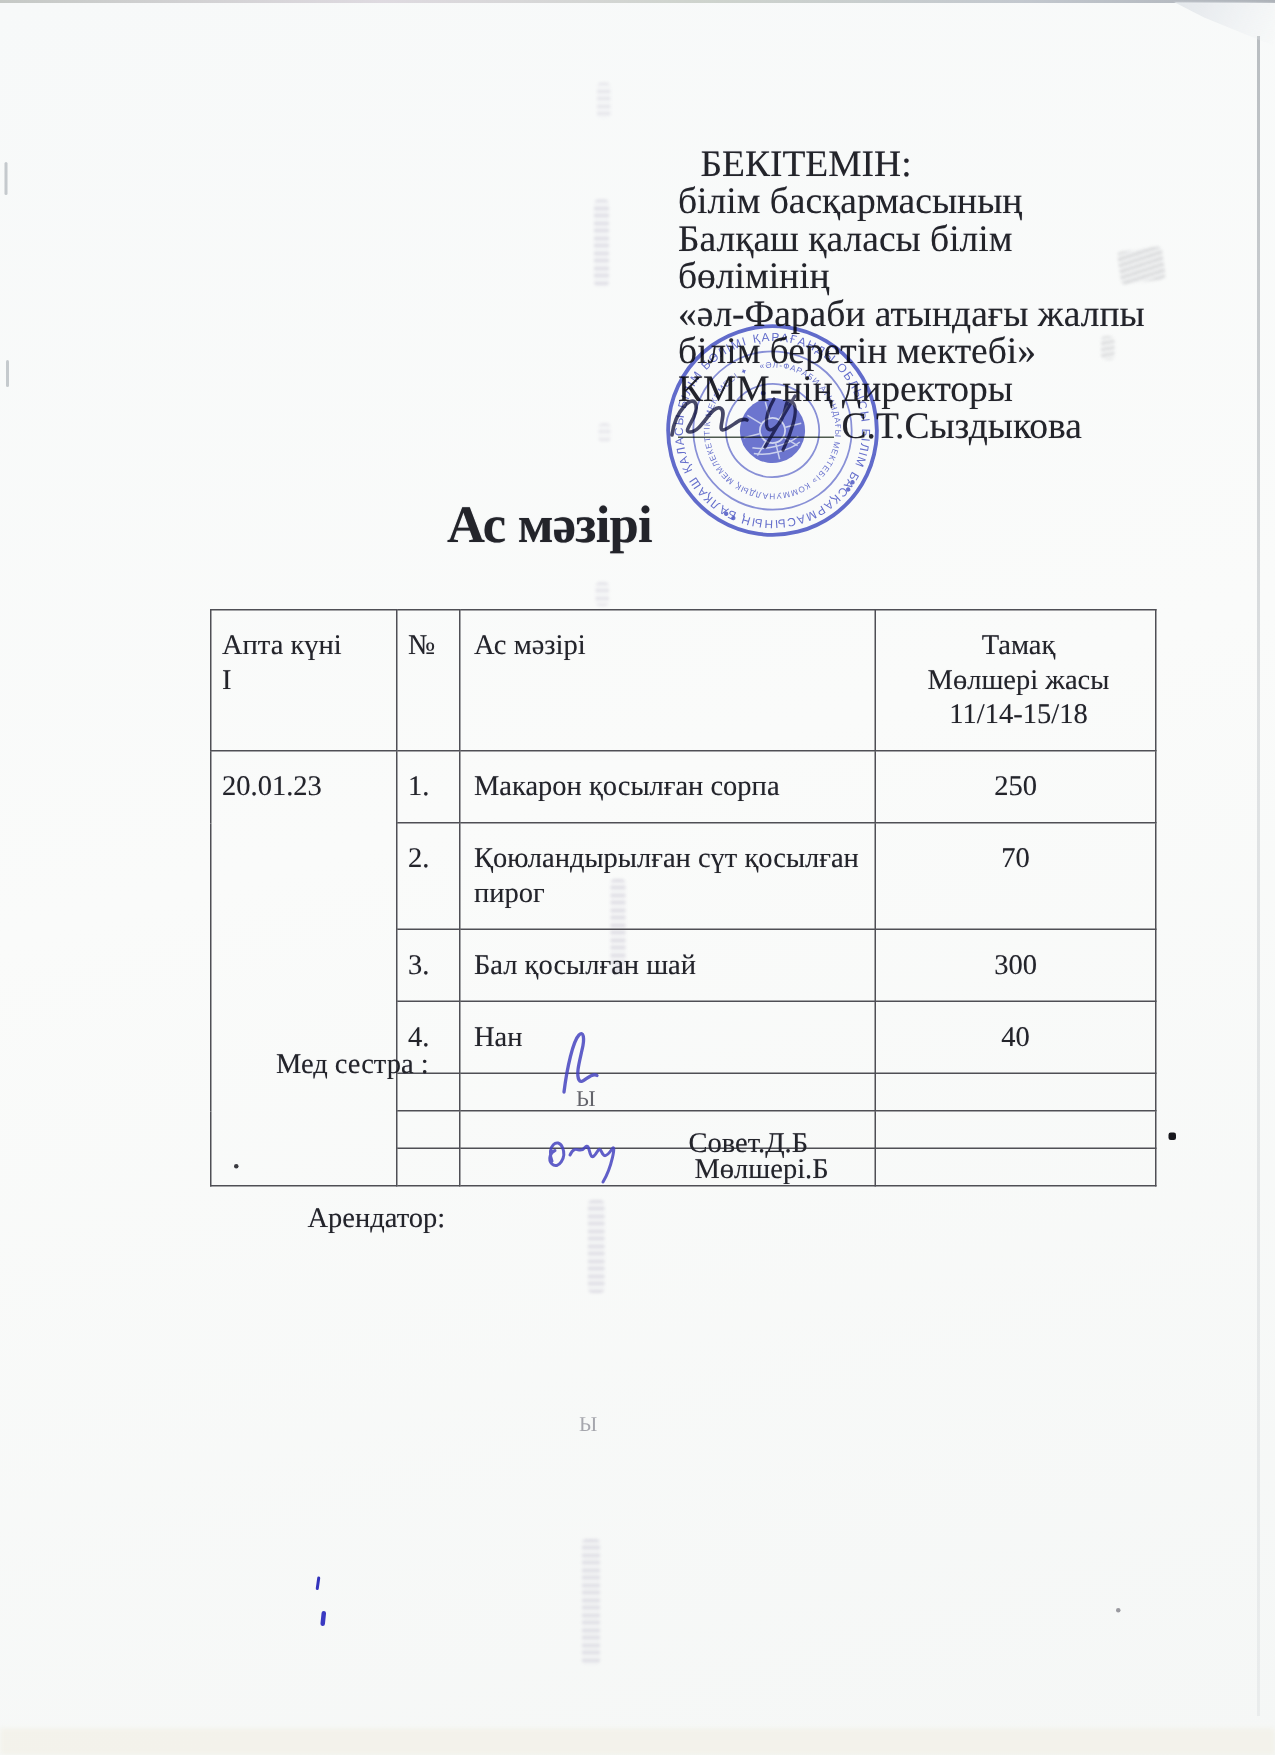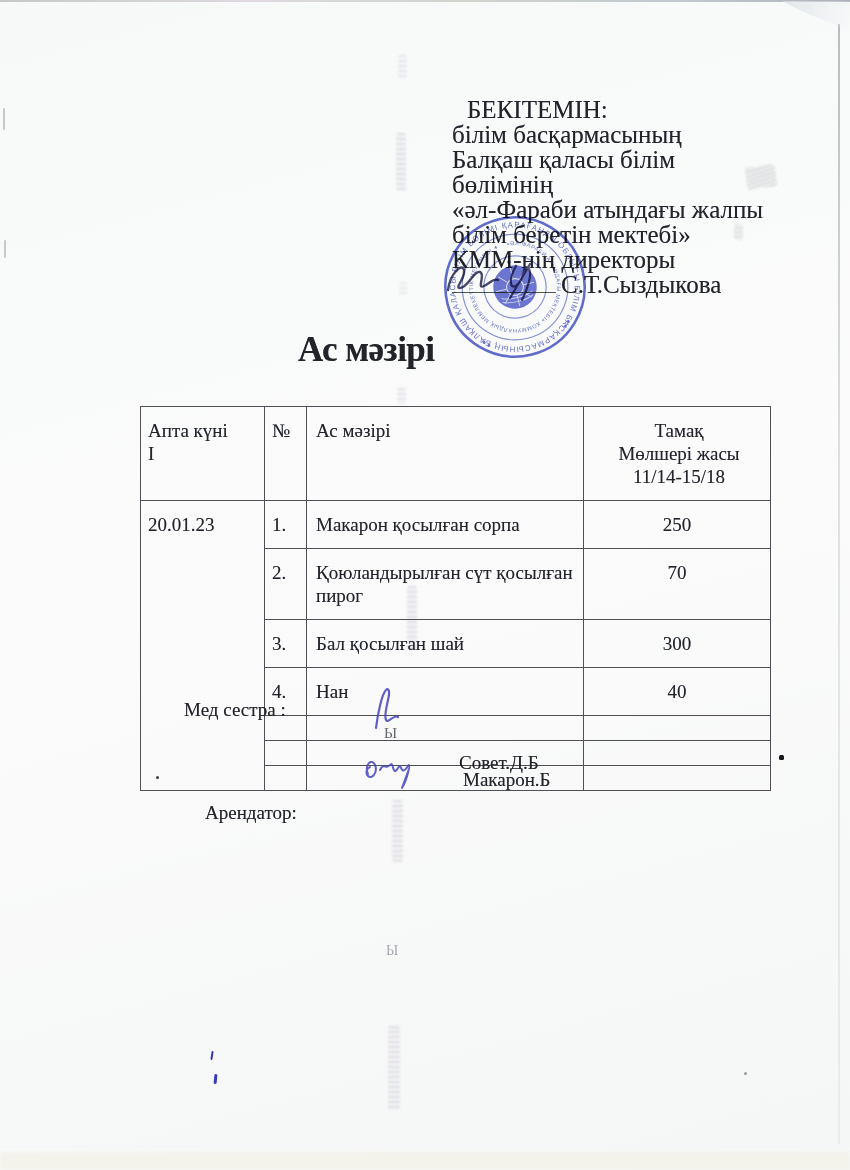--- a/index.html
+++ b/index.html
@@ -204,19 +204,19 @@
   </tbody>
     </table>
 
   <div class="foot-label" style="left:184px;top:699px;">Мед сестра :</div>
   <div class="foot-label" style="left:459px;top:720px;margin-top:32px;">Совет.Д.Б</div>
   <svg class="ink" style="left:368px;top:684px;" width="40" height="48" viewBox="0 0 40 48">
     <path d="M8,44 C10,28 14,10 18,6 C21,3 22,8 20,16 C18,25 16,32 18,36 C20,40 26,30 30,33" fill="none" stroke="#4543bf" stroke-width="2.2" stroke-linecap="round" opacity=".85"></path>
   </svg>
 
   <div class="foot-label" style="left:205px;top:802px;text-align:right;">Арендатор:</div>
-  <div class="foot-label" style="left:463px;top:769px;">Макарон.Б</div>
+  <div class="foot-label" style="left:463px;top:769px;">Мөлшері.Б</div>
   <svg class="ink" style="left:358px;top:748px;" width="58" height="50" viewBox="0 0 58 50">
     <path d="M10,26 C6,16 14,10 17,17 C20,24 14,32 10,28 C7,25 9,20 12,19" fill="none" stroke="#4543bf" stroke-width="2" stroke-linecap="round" opacity=".85"></path>
     <path d="M22,22 C26,14 28,22 32,17 C36,12 34,30 40,20 C44,13 42,30 50,18 C53,13 50,30 44,40" fill="none" stroke="#4543bf" stroke-width="2" stroke-linecap="round" opacity=".85"></path>
   </svg>
 
 </div>
 
 </body></html>

